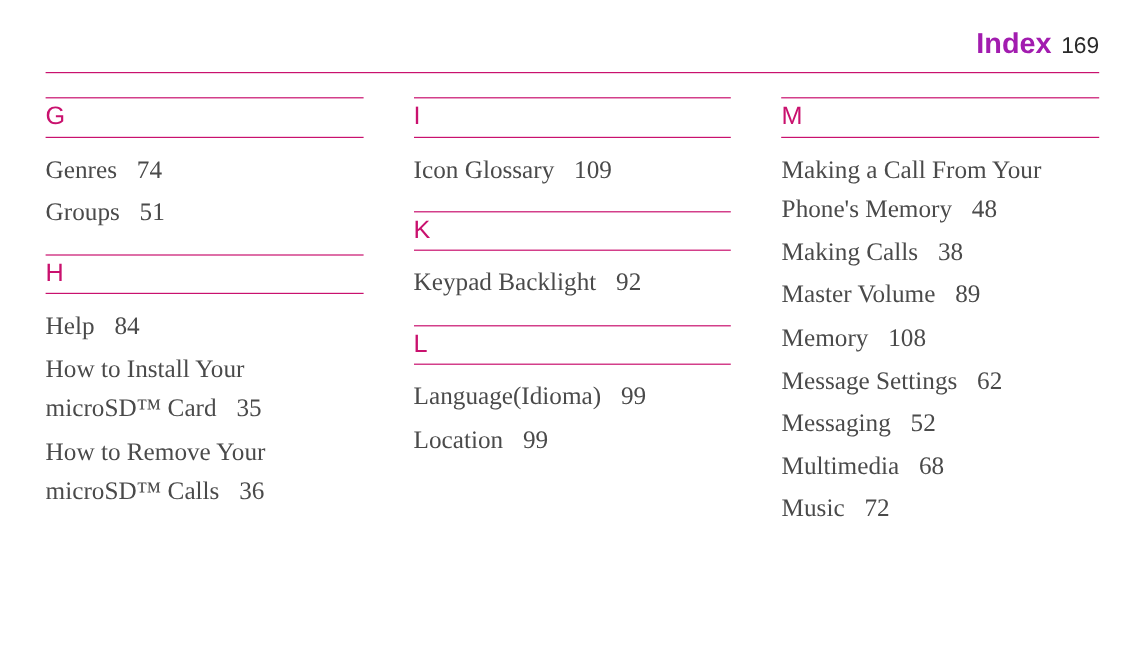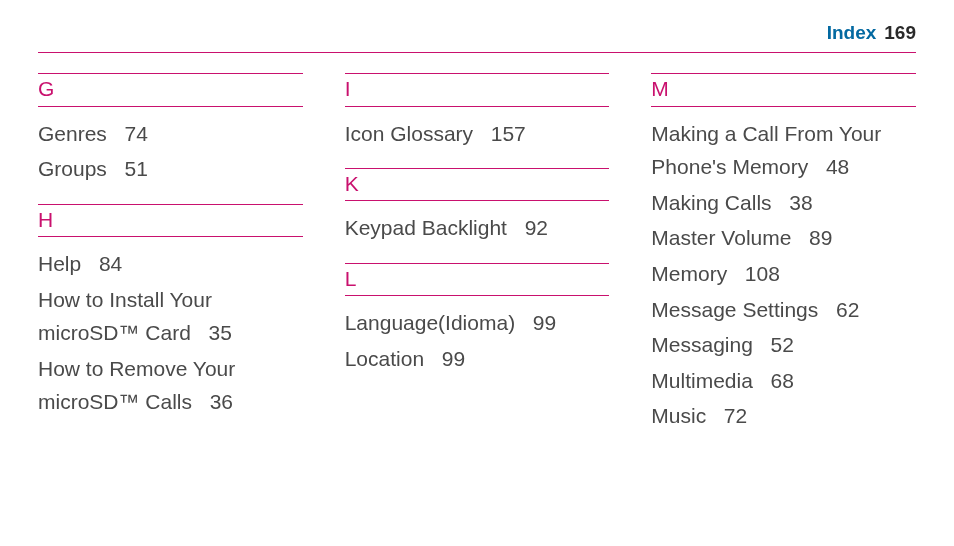--- a/index.html
+++ b/index.html
@@ -19,25 +19,25 @@
     }
     .header {
       display: flex;
       justify-content: flex-end;
       align-items: baseline;
       gap: 8px;
       margin-bottom: 4px;
     }
     .header-title {
       font-weight: 600;
-      color: #0369a1;
-      font-size: 19px;
+      color: #a21caf;
+      font-size: 24px;
     }
     .header-page {
-      font-weight: 700;
+      font-weight: 400;
       color: #2a2a2a;
       font-size: 19px;
     }
     .header-rule {
       border: none;
       border-top: 1px solid #c9116e;
       margin-bottom: 20px;
     }
     .columns {
       display: flex;
@@ -54,20 +54,21 @@
       font-weight: 400;
       border-top: 1px solid #c9116e;
       border-bottom: 1px solid #c9116e;
       padding: 2px 0 3px 0;
       margin-bottom: 10px;
       line-height: 1.25;
     }
     .entry {
       color: #4a4a4a;
       margin-bottom: 2px;
+      font-family: Liberation Serif, serif;
     }
     .entry-page { margin-left: 6px; }
   </style>
 </head>
 <body>
 
 <div class="page">
   <div class="header">
     <span class="header-title">Index</span>
     <span class="header-page">169</span>
@@ -83,21 +84,21 @@
         <div class="section">
           <div class="section-letter">H</div>
           <div class="entry"><span>Help</span>&nbsp; <span class="entry-page">  84</span></div>
           <div class="entry"><span>How to Install Your microSD™ Card</span>&nbsp; <span class="entry-page">  35</span></div>
           <div class="entry"><span>How to Remove Your microSD™ Calls</span>&nbsp; <span class="entry-page">  36</span></div>
         </div>
       </div>
       <div class="col">
         <div class="section">
           <div class="section-letter">I</div>
-          <div class="entry"><span>Icon Glossary</span>&nbsp; <span class="entry-page">  157</span></div>
+          <div class="entry"><span>Icon Glossary</span>&nbsp; <span class="entry-page">  109</span></div>
         </div>
         <div class="section">
           <div class="section-letter">K</div>
           <div class="entry"><span>Keypad Backlight</span>&nbsp; <span class="entry-page">  92</span></div>
         </div>
         <div class="section">
           <div class="section-letter">L</div>
           <div class="entry"><span>Language(Idioma)</span>&nbsp; <span class="entry-page">  99</span></div>
           <div class="entry"><span>Location</span>&nbsp; <span class="entry-page">  99</span></div>
         </div>

